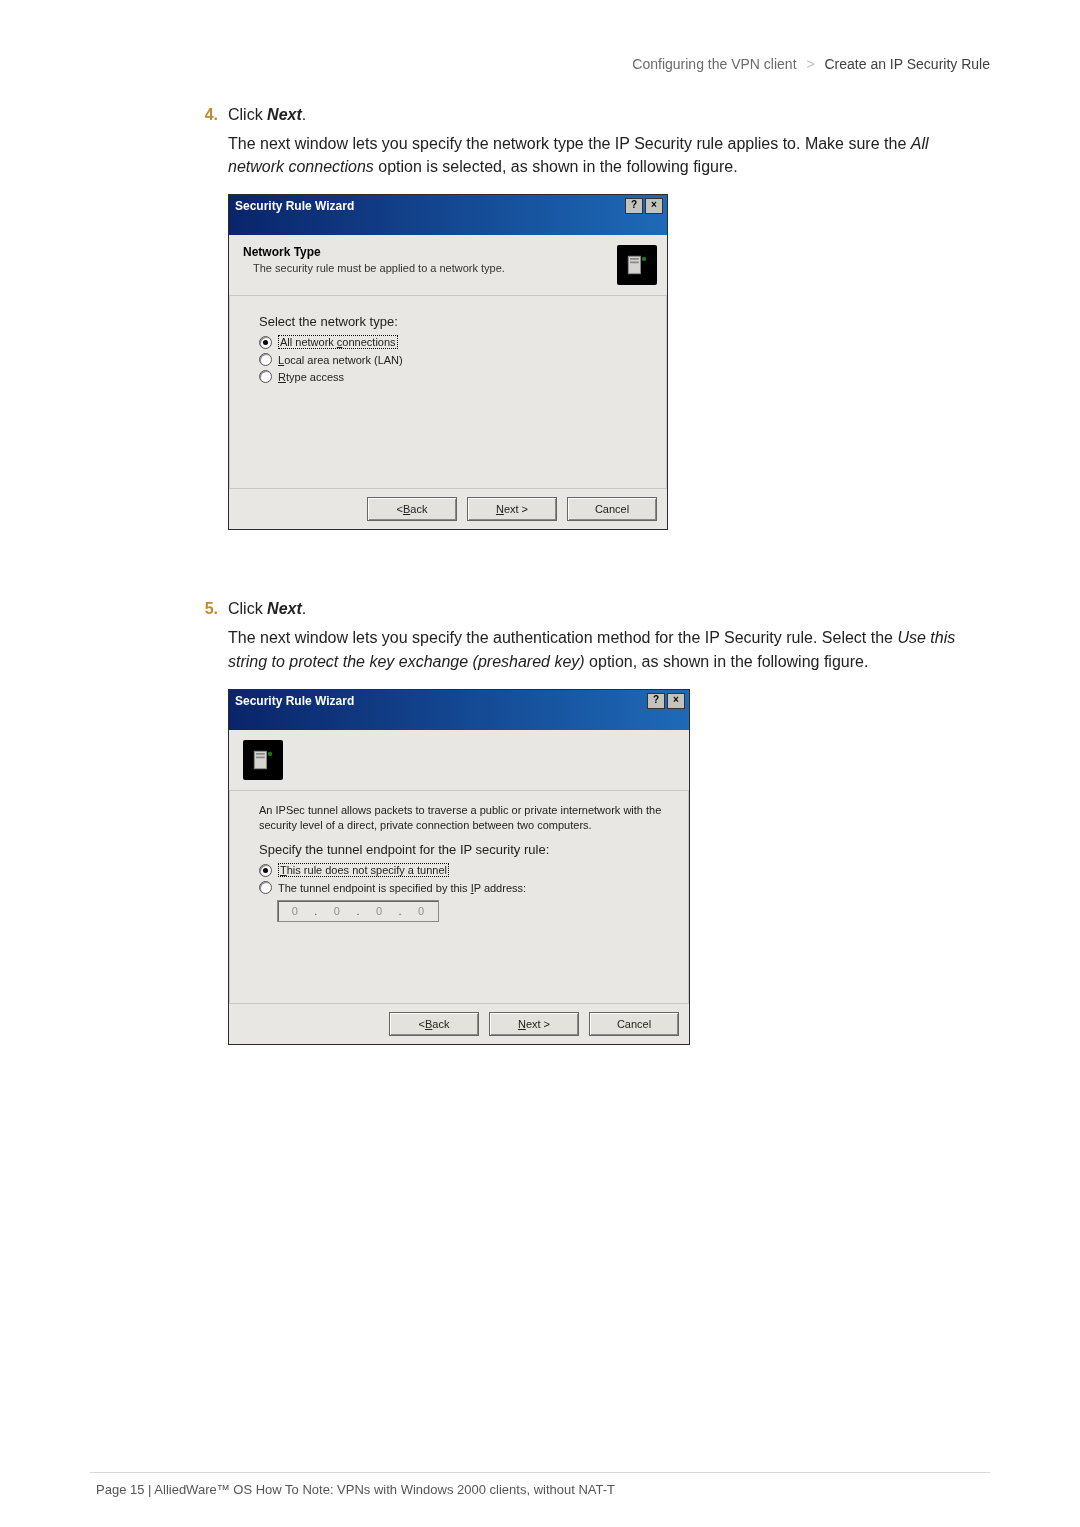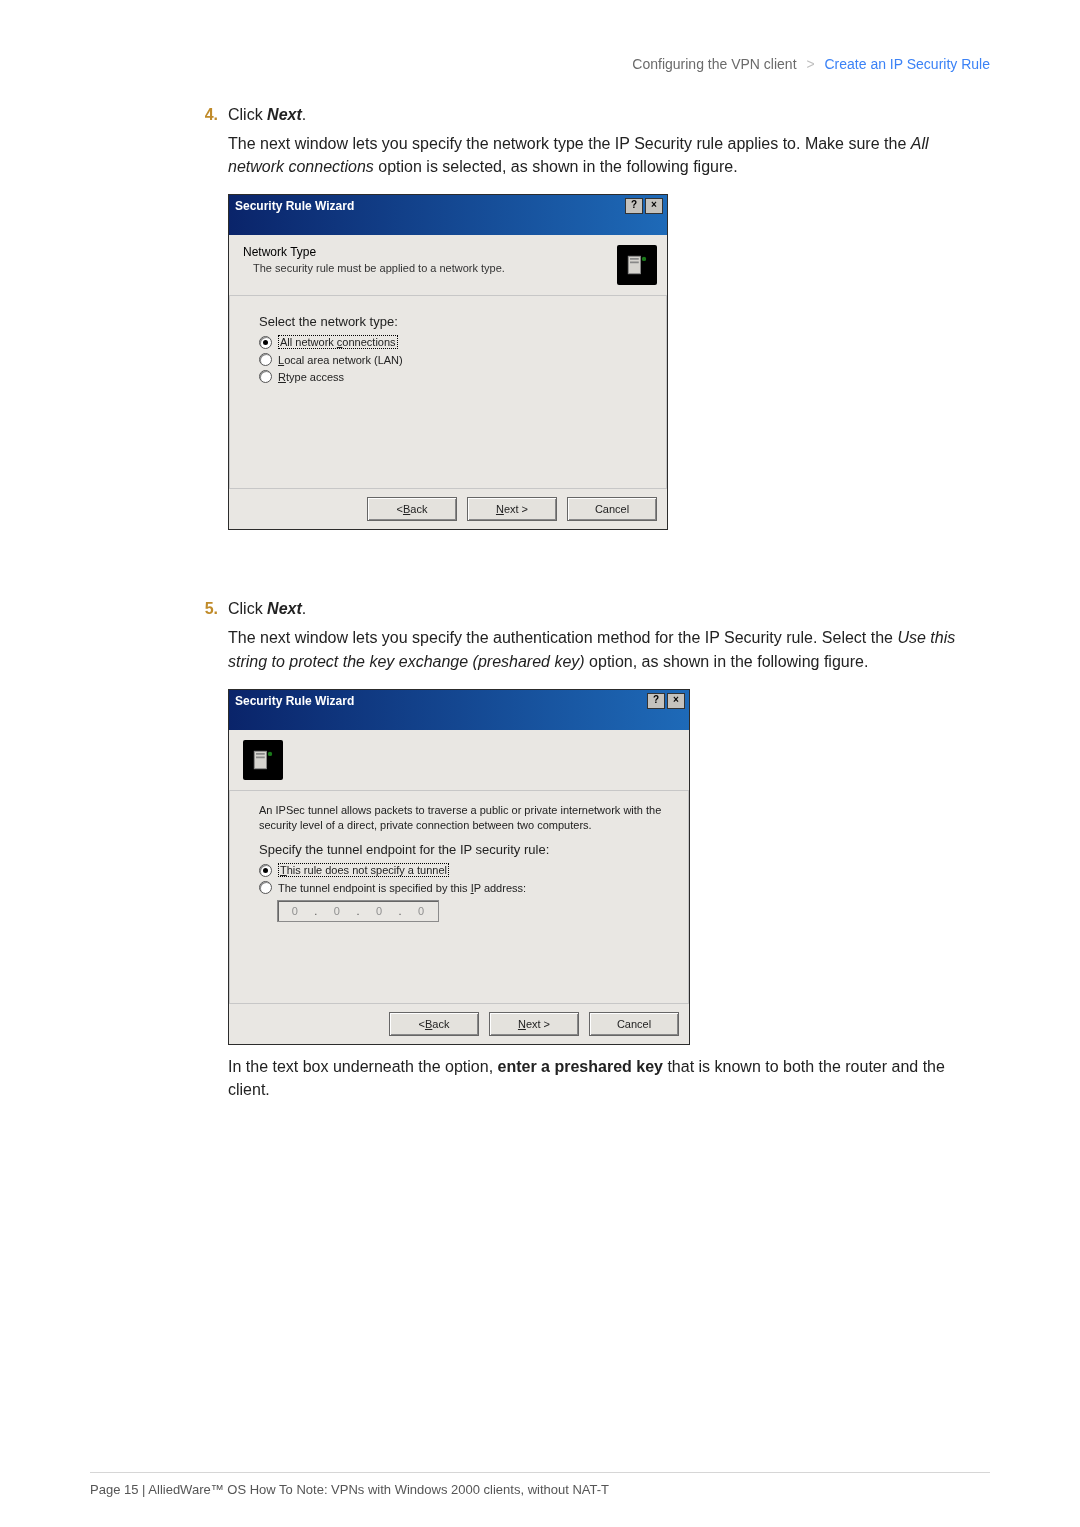--- a/index.html
+++ b/index.html
@@ -18,21 +18,21 @@
     background: #fff;
   }
   .breadcrumb {
     text-align: right;
     font-size: 14px;
     color: #6b6b6b;
     margin-bottom: 34px;
   }
   .breadcrumb .bc-left { color: #6b6b6b; }
   .breadcrumb .sep { color: #bfbfbf; margin: 0 6px; }
-  .breadcrumb .bc-right { color: #3b82f6; }
+  .breadcrumb .bc-right { color: #404040; }
   .content { margin-left: 100px; margin-right: 0; }
   .step { display: flex; align-items: baseline; margin-bottom: 6px; }
   .step-num { width: 28px; min-width:28px; color: #c08b2a; font-weight: 700; font-size: 16px; text-align: right; margin-right: 10px; }
   .step-text { font-size: 16px; }
   .step-text .bold { font-weight: 700; font-style: italic; }
   .para { font-size: 16px; line-height: 1.45; margin: 8px 0 16px 38px; max-width: 760px; }
   .para .italic { font-style: italic; }
   .dialog-wrap { margin-left: 38px; margin-bottom: 10px; }
   .dialog {
     width: 438px;
@@ -62,21 +62,21 @@
     font-size: 10px; line-height: 12px; text-align: center;
     color: #000; font-weight: 700;
   }
   .dialog-head {
     display: flex; align-items: flex-start;
     padding: 10px 10px 10px 14px;
     border-bottom: 1px solid #c7c7c7;
     background: #e9e7e3;
   }
   .dialog-head-text { flex: 1; }
-  .dialog-head-title { font-size: 12px; font-weight: 400; color: #000; }
+  .dialog-head-title { font-size: 12px; font-weight: 700; color: #000; }
   .dialog-head-sub { font-size: 11px; color: #333; margin-top: 2px; line-height: 1.3; padding-left: 10px; max-width: 330px; }
   .head-icon {
     width: 40px; height: 40px; background: #000;
     border-radius: 2px; flex-shrink: 0; position: relative;
     display:flex;align-items:center;justify-content:center;
   }
   .head-icon svg { width: 28px; height: 28px; }
   .dialog-body { padding: 12px 22px 10px 30px; min-height: 170px; font-size: 11px; color: #222; }
   .dialog2 .dialog-body { min-height: 190px; }
   .body-intro { font-size: 11px; color: #222; line-height: 1.35; margin-bottom: 10px; }
@@ -116,21 +116,21 @@
   }
   .dlg-btn {
     min-width: 72px; height: 22px; font-size: 11px;
     background: #e4e2dd; border: 1px solid #666;
     box-shadow: 1px 1px 0 #fff inset, -1px -1px 0 #888 inset;
     display: inline-flex; align-items: center; justify-content: center;
     padding: 0 8px;
   }
   .link { color: #2f7a2a; }
   .footer-rule { position: absolute; left: 90px; right: 90px; bottom: 54px; border-top: 1px solid #d6d6d6; }
-  .footer { position: absolute; left: 90px; bottom: 30px; font-size: 13px; color: #555; }
+  .footer { position: absolute; left: 96px; bottom: 30px; font-size: 13px; color: #555; }
 </style>
 </head>
 <body>
 
 <div class="page">
   <div class="breadcrumb">
     <span class="bc-left">Configuring the VPN client</span>
     <span class="sep">&gt;</span>
     <span class="bc-right">Create an IP Security Rule</span>
   </div>
@@ -260,20 +260,17 @@
             </span>
           <span class="dlg-btn">
               <span class="ul">N</span>
               <span>ext &gt;</span>
             </span>
           <span class="dlg-btn">Cancel</span>
         </div>
       </div>
     </div>
 
-    <p class="para">
-      <span>In the text box underneath the option, </span><span class="bold" style="font-weight:700">enter a preshared key</span><span> that is known to both the router and the client.</span>
-    </p>
   </div>
 
   <div class="footer-rule"></div>
   <div class="footer">Page 15 | AlliedWare™ OS How To Note: VPNs with Windows 2000 clients, without NAT-T</div>
 </div>
 
 </body></html>

